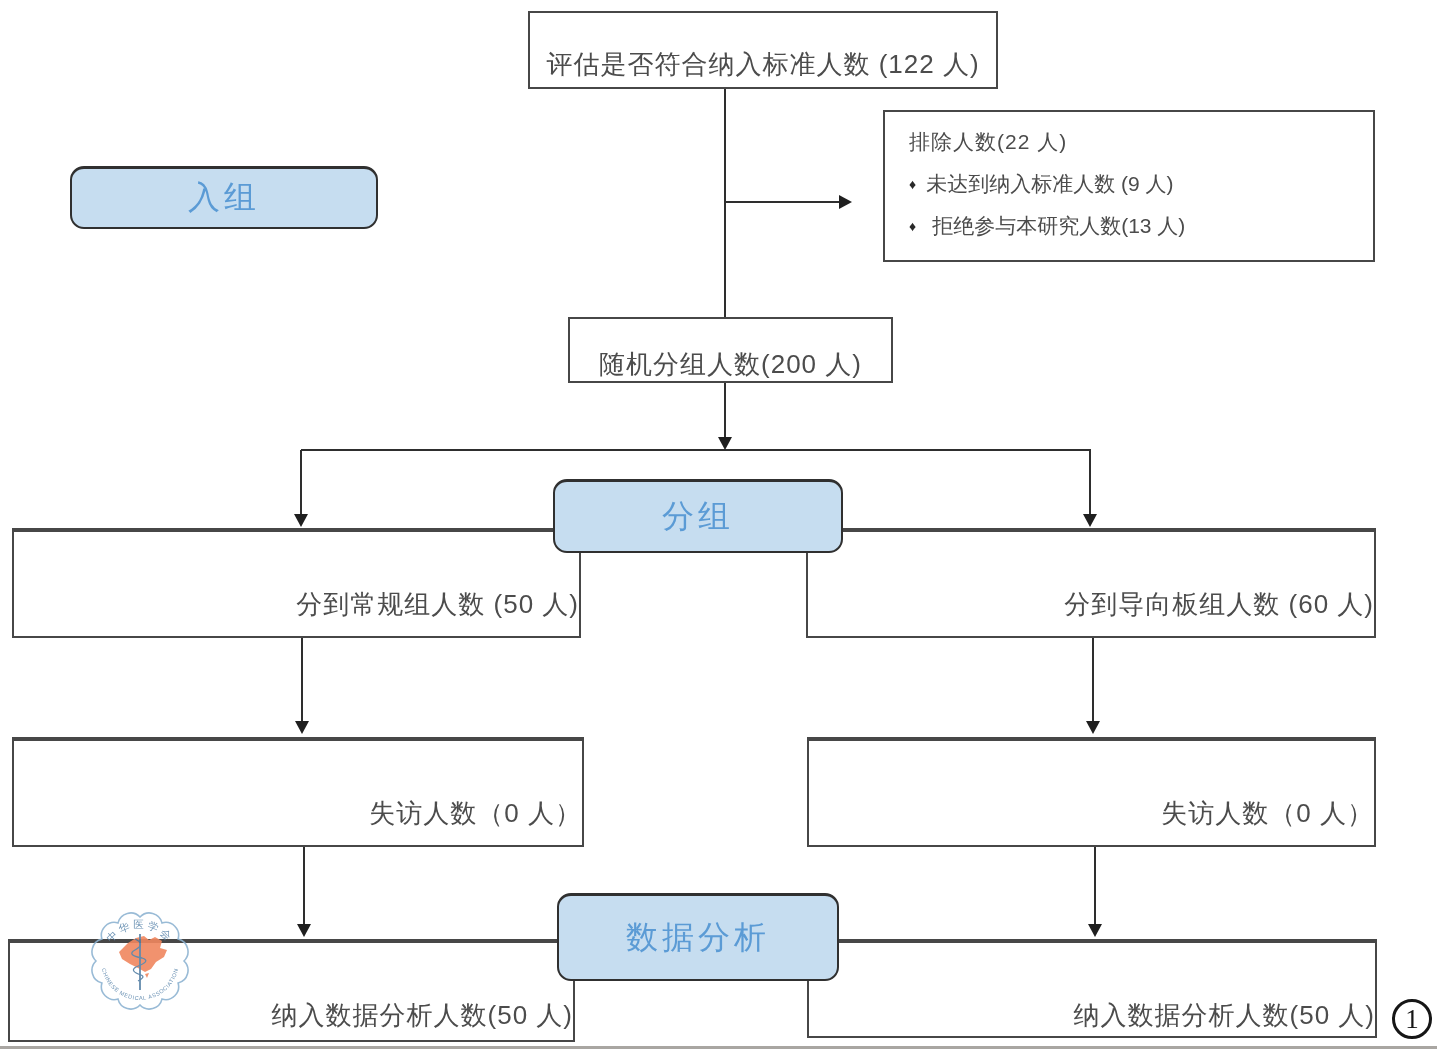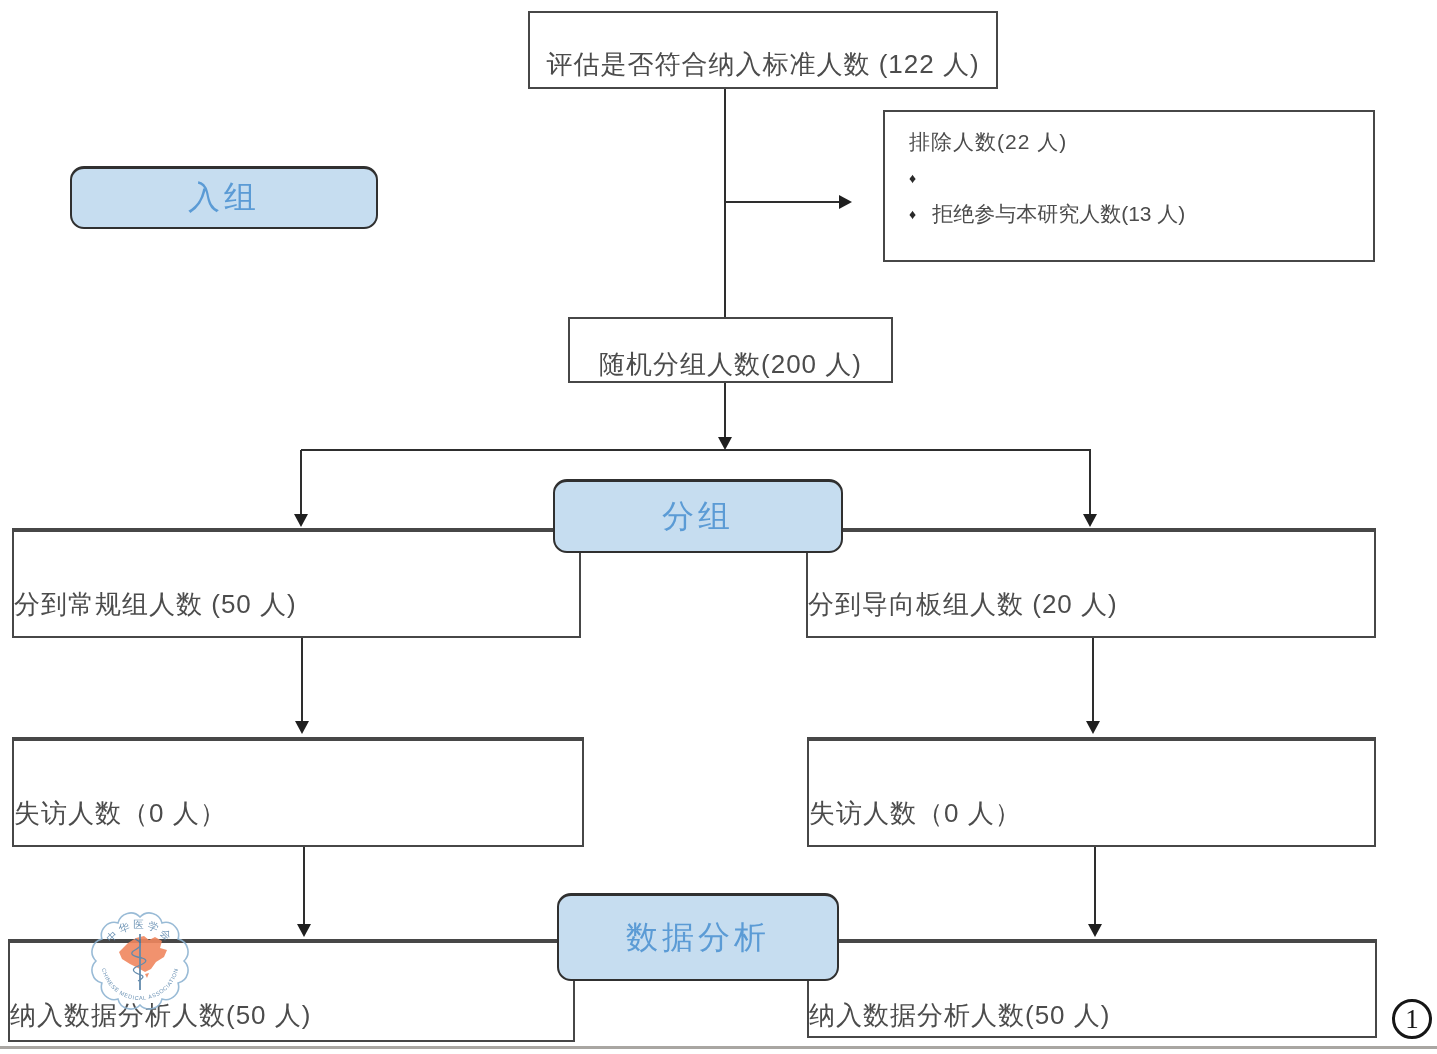--- a/index.html
+++ b/index.html
@@ -6,21 +6,21 @@
   .canvas{
     position:relative;width:1437px;height:1054px;background:#ffffff;
     font-family:"Liberation Sans",sans-serif;overflow:hidden;
   }
   .box{
     position:absolute;background:#ffffff;border:2px solid #474747;
     box-sizing:border-box;color:#4c4c4c;z-index:1;
   }
   .thick-top{border-top-width:4px;}
   .center{display:flex;align-items:center;justify-content:center;}
-  .topalign{display:flex;justify-content:flex-start;align-items:flex-start;padding-top:27px;}
+  .topalign{display:flex;justify-content:flex-end;align-items:flex-start;padding-top:27px;}
   .label{font-size:26px;letter-spacing:1px;white-space:nowrap;margin-top:28px;}
   .stage{
     position:absolute;background:#c6ddf0;border:2px solid #303030;border-top-width:3px;
     border-radius:14px;color:#5b9bd5;display:flex;align-items:center;justify-content:center;
     font-size:32px;letter-spacing:4px;z-index:3;box-sizing:border-box;font-weight:500;
   }
   .line{position:absolute;background:#2e2e2e;z-index:0;}
   .arrow-down{
     position:absolute;width:0;height:0;border-left:7px solid transparent;
     border-right:7px solid transparent;border-top:13px solid #1f1f1f;z-index:2;
@@ -71,40 +71,41 @@
   <div class="arrow-down" style="left:1088px;top:924px"></div>
 
   <div class="box center" style="left:528px;top:11px;width:470px;height:78px">
     <span class="label">评估是否符合纳入标准人数 (122 人)</span>
   </div>
 
   <div class="box excluded" style="left:852px;top:110px;width:492px;height:152px">
     <div class="ex-title">排除人数(22 人)</div>
     <div class="ex-row">
       <span class="bullet">♦</span>
+      <span>未达到纳入标准人数 (9 人)</span>
     </div>
     <div class="ex-row second">
       <span class="bullet">♦</span>
       <span>拒绝参与本研究人数(13 人)</span>
     </div>
   </div>
 
   <div class="stage" style="left:70px;top:166px;width:308px;height:63px">
     <span>入组</span>
   </div>
 
   <div class="box center" style="left:568px;top:317px;width:325px;height:66px">
     <span class="label">随机分组人数(200 人)</span>
   </div>
 
   <div class="box topalign thick-top" style="left:12px;top:528px;width:569px;height:110px">
     <span class="label">分到常规组人数 (50 人)</span>
   </div>
   <div class="box topalign thick-top" style="left:806px;top:528px;width:570px;height:110px">
-    <span class="label">分到导向板组人数 (20 人)</span>
+    <span class="label">分到导向板组人数 (60 人)</span>
   </div>
   <div class="stage" style="left:553px;top:479px;width:290px;height:74px">
     <span>分组</span>
   </div>
 
   <div class="box topalign thick-top" style="left:12px;top:737px;width:572px;height:110px">
     <span class="label">失访人数（0 人）</span>
   </div>
   <div class="box topalign thick-top" style="left:807px;top:737px;width:569px;height:110px">
     <span class="label">失访人数（0 人）</span>

